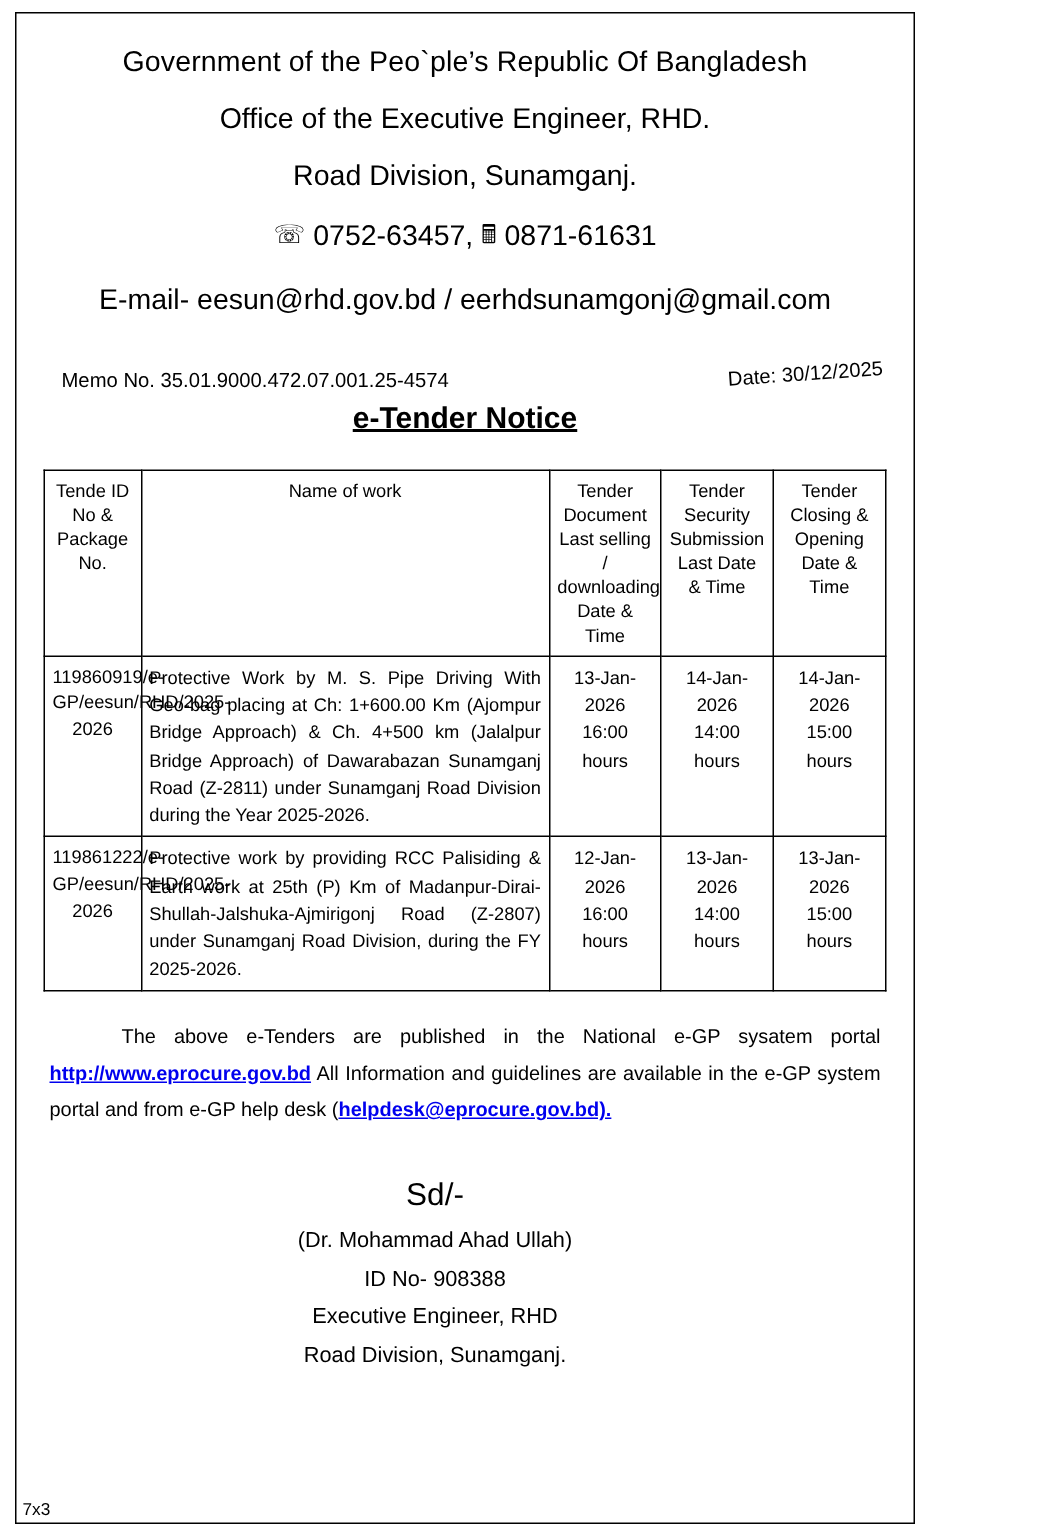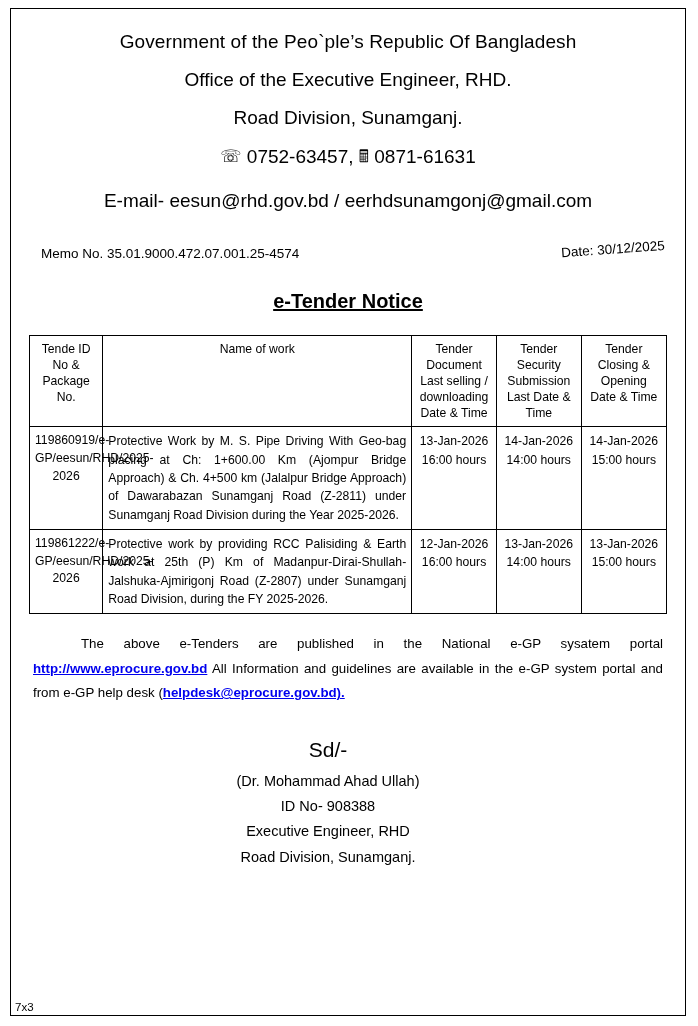--- a/index.html
+++ b/index.html
@@ -12,21 +12,21 @@
     height: 1026px;
     font-family: "Liberation Sans", sans-serif;
     color: #000000;
     position: relative;
     overflow: hidden;
   }
   .page {
     position: absolute;
     left: 10px;
     top: 8px;
-    width: 676px;
+    width: 600px;
     height: 1008px;
     border: 1px solid #000;
     box-sizing: border-box;
     padding: 10px 18px;
   }
   .header {
     text-align: center;
   }
   .h-line1 {
     font-size: 19px;
@@ -68,21 +68,20 @@
   .memo-date {
     position: absolute;
     right: 2px;
     top: 0px;
     transform: rotate(-4deg);
     transform-origin: right center;
     font-size: 13.5px;
   }
   .title-wrap {
     text-align: center;
-    margin-top: 22px;
   }
   .title {
     font-size: 20px;
     font-weight: bold;
     text-decoration: underline;
     display: inline-block;
   }
   table.tender {
     width: 100%;
     border-collapse: collapse;

